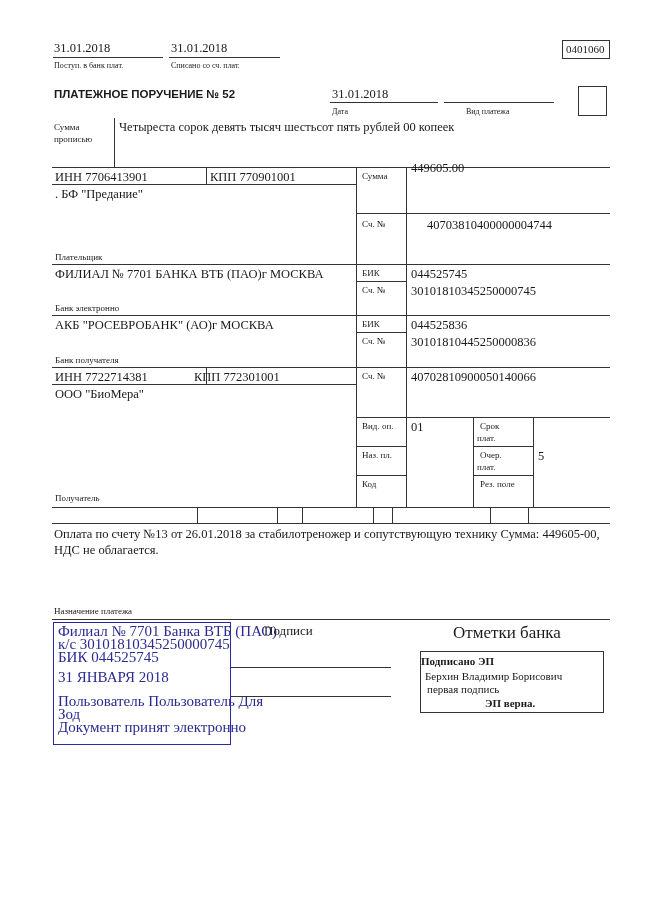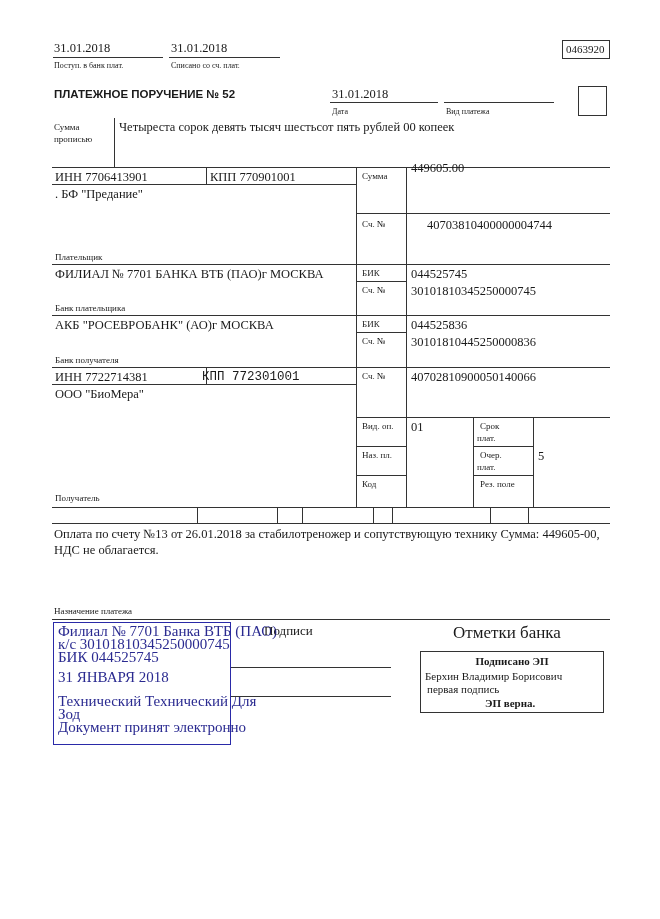--- a/index.html
+++ b/index.html
@@ -24,31 +24,31 @@
 <body>
 
 <div class="abs t12" style="left:54px;top:41px;">31.01.2018</div>
 <div class="hl" style="left:53px;top:57px;width:110px;"></div>
 <div class="abs t8" style="left:54px;top:61px;">Поступ. в банк плат.</div>
 
 <div class="abs t12" style="left:171px;top:41px;">31.01.2018</div>
 <div class="hl" style="left:169px;top:57px;width:111px;"></div>
 <div class="abs t8" style="left:171px;top:61px;">Списано со сч. плат.</div>
 
-<div class="box t11" style="left:562px;top:40px;width:48px;height:19px;padding:2px 0 0 3px;">0463920</div>
+<div class="box t11" style="left:562px;top:40px;width:48px;height:19px;padding:2px 0 0 3px;">0401060</div>
 
 <div class="abs title" style="left:54px;top:88px;">ПЛАТЕЖНОЕ ПОРУЧЕНИЕ № 52</div>
 
 <div class="abs t12" style="left:332px;top:87px;">31.01.2018</div>
 <div class="hl" style="left:330px;top:102px;width:108px;"></div>
 <div class="abs t8" style="left:332px;top:107px;">Дата</div>
 
 <div class="abs t12" style="left:446px;top:87px;"></div>
 <div class="hl" style="left:444px;top:102px;width:110px;"></div>
-<div class="abs t8" style="left:446px;top:107px;">Вид платежа</div>
+<div class="abs t8" style="left:466px;top:107px;">Вид платежа</div>
 
 <div class="box" style="left:578px;top:86px;width:29px;height:30px;"></div>
 
 <div class="abs t9" style="left:54px;top:122px;">Сумма</div>
 <div class="abs t9" style="left:54px;top:134px;">прописью</div>
 <div class="vl" style="left:114px;top:118px;height:49px;"></div>
 <div class="abs t12" style="left:119px;top:120px;">Четыреста сорок девять тысяч шестьсот пять рублей 00 копеек</div>
 
 <div class="hl" style="left:52px;top:167px;width:558px;"></div>
 <div class="hl" style="left:52px;top:184px;width:304px;"></div>
@@ -85,35 +85,35 @@
 <div class="abs t12" style="left:55px;top:170px;">ИНН 7706413901</div>
 <div class="abs t12" style="left:210px;top:170px;">КПП 770901001</div>
 <div class="abs t12" style="left:55px;top:187px;">. БФ "Предание"</div>
 <div class="abs t9" style="left:55px;top:252px;">Плательщик</div>
 <div class="abs t9" style="left:362px;top:171px;">Сумма</div>
 <div class="abs t12" style="left:411px;top:161px;">449605.00</div>
 <div class="abs t9" style="left:362px;top:219px;">Сч. №</div>
 <div class="abs t12" style="left:411px;top:218px;margin-left:16px;">40703810400000004744</div>
 
 <div class="abs t12" style="left:55px;top:267px;text-align:center;">ФИЛИАЛ № 7701 БАНКА ВТБ (ПАО)г МОСКВА</div>
-<div class="abs t9" style="left:55px;top:303px;">Банк плательщика</div>
+<div class="abs t9" style="left:55px;top:303px;">Банк электронно</div>
 <div class="abs t9" style="left:362px;top:268px;">БИК</div>
 <div class="abs t12" style="left:411px;top:267px;">044525745</div>
 <div class="abs t9" style="left:362px;top:285px;">Сч. №</div>
 <div class="abs t12" style="left:411px;top:284px;">30101810345250000745</div>
 
 <div class="abs t12" style="left:55px;top:318px;">АКБ "РОСЕВРОБАНК" (АО)г МОСКВА</div>
 <div class="abs t9" style="left:55px;top:355px;">Банк получателя</div>
 <div class="abs t9" style="left:362px;top:319px;">БИК</div>
 <div class="abs t12" style="left:411px;top:318px;">044525836</div>
 <div class="abs t9" style="left:362px;top:336px;">Сч. №</div>
 <div class="abs t12" style="left:411px;top:335px;">30101810445250000836</div>
 
 <div class="abs t12" style="left:55px;top:370px;">ИНН 7722714381</div>
-<div class="abs t12" style="left:202px;top:370px;font-family:Liberation Mono, monospace;">КПП 772301001</div>
+<div class="abs t12" style="left:194px;top:370px;">КПП 772301001</div>
 <div class="abs t12" style="left:55px;top:387px;">ООО "БиоМера"</div>
 <div class="abs t9" style="left:55px;top:493px;">Получатель</div>
 <div class="abs t9" style="left:362px;top:371px;">Сч. №</div>
 <div class="abs t12" style="left:411px;top:370px;">40702810900050140066</div>
 
 <div class="abs t9" style="left:362px;top:421px;">Вид. оп.</div>
 <div class="abs t12" style="left:411px;top:420px;">01</div>
 <div class="abs t9" style="left:362px;top:450px;">Наз. пл.</div>
 <div class="abs t9" style="left:362px;top:479px;">Код</div>
 <div class="abs t9" style="left:480px;top:421px;">Срок</div>
@@ -128,29 +128,29 @@
 <div class="abs t9" style="left:54px;top:606px;">Назначение платежа</div>
 <div class="hl" style="left:52px;top:619px;width:558px;"></div>
 
 <div class="stamp" style="left:53px;top:622px;width:178px;height:123px;padding:2px 0 0 4px;">
   <div class="line">Филиал № 7701 Банка ВТБ (ПАО)</div>
   <div class="line">к/с 30101810345250000745</div>
   <div class="line">БИК 044525745</div>
   <div class="line" style="height:7px;"></div>
   <div class="line">31 ЯНВАРЯ 2018</div>
   <div class="line" style="height:11px;"></div>
-  <div class="line">Технический Технический Для</div>
+  <div class="line">Пользователь Пользователь Для</div>
   <div class="line">Зод</div>
   <div class="line">Документ принят электронно</div>
 </div>
 
 <div class="abs" style="left:264px;top:623px;font-size:13px;white-space:nowrap;">Подписи</div>
 <div class="hl" style="left:231px;top:667px;width:160px;"></div>
 <div class="hl" style="left:231px;top:696px;width:160px;"></div>
 
 <div class="abs" style="left:453px;top:623px;font-size:17px;white-space:nowrap;">Отметки банка</div>
 
 <div class="sig" style="left:420px;top:651px;width:184px;height:62px;">
-  <div class="abs bold t11" style="left:0;right:0;top:3px;text-align:center;">Подписано ЭП</div>
+  <div class="abs bold t11" style="left:0;right:0;top:3px;text-align:left;">Подписано ЭП</div>
   <div class="abs t11" style="left:4px;top:18px;">Берхин Владимир Борисович</div>
   <div class="abs ital t11" style="left:6px;top:31px;">первая подпись</div>
   <div class="abs bold t11" style="left:64px;top:45px;">ЭП верна.</div>
 </div>
 
 </body></html>

